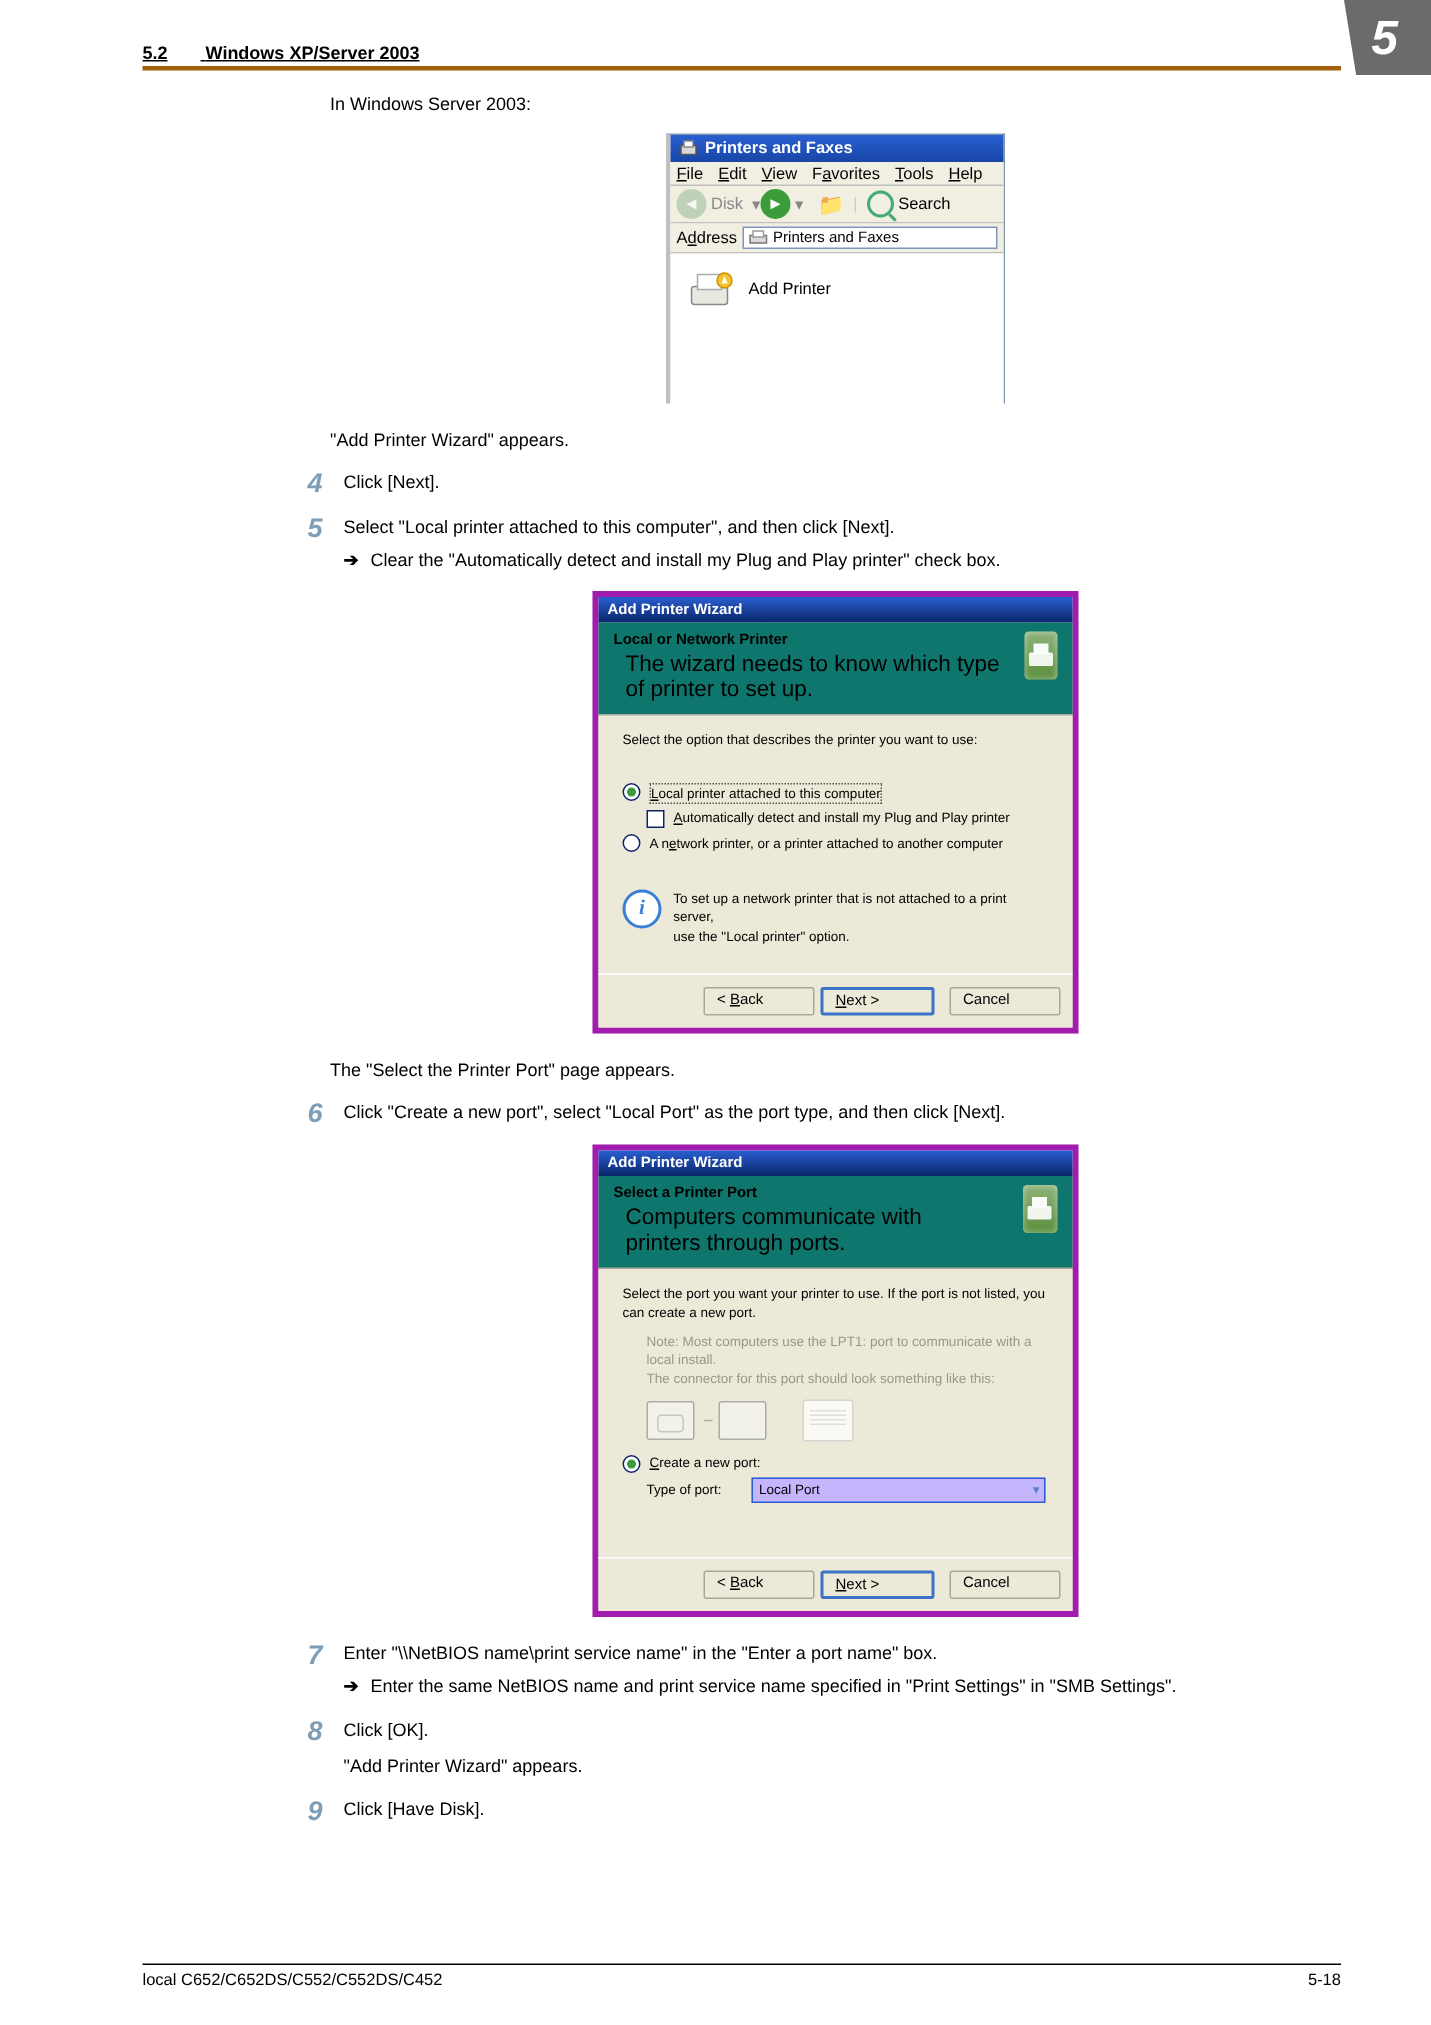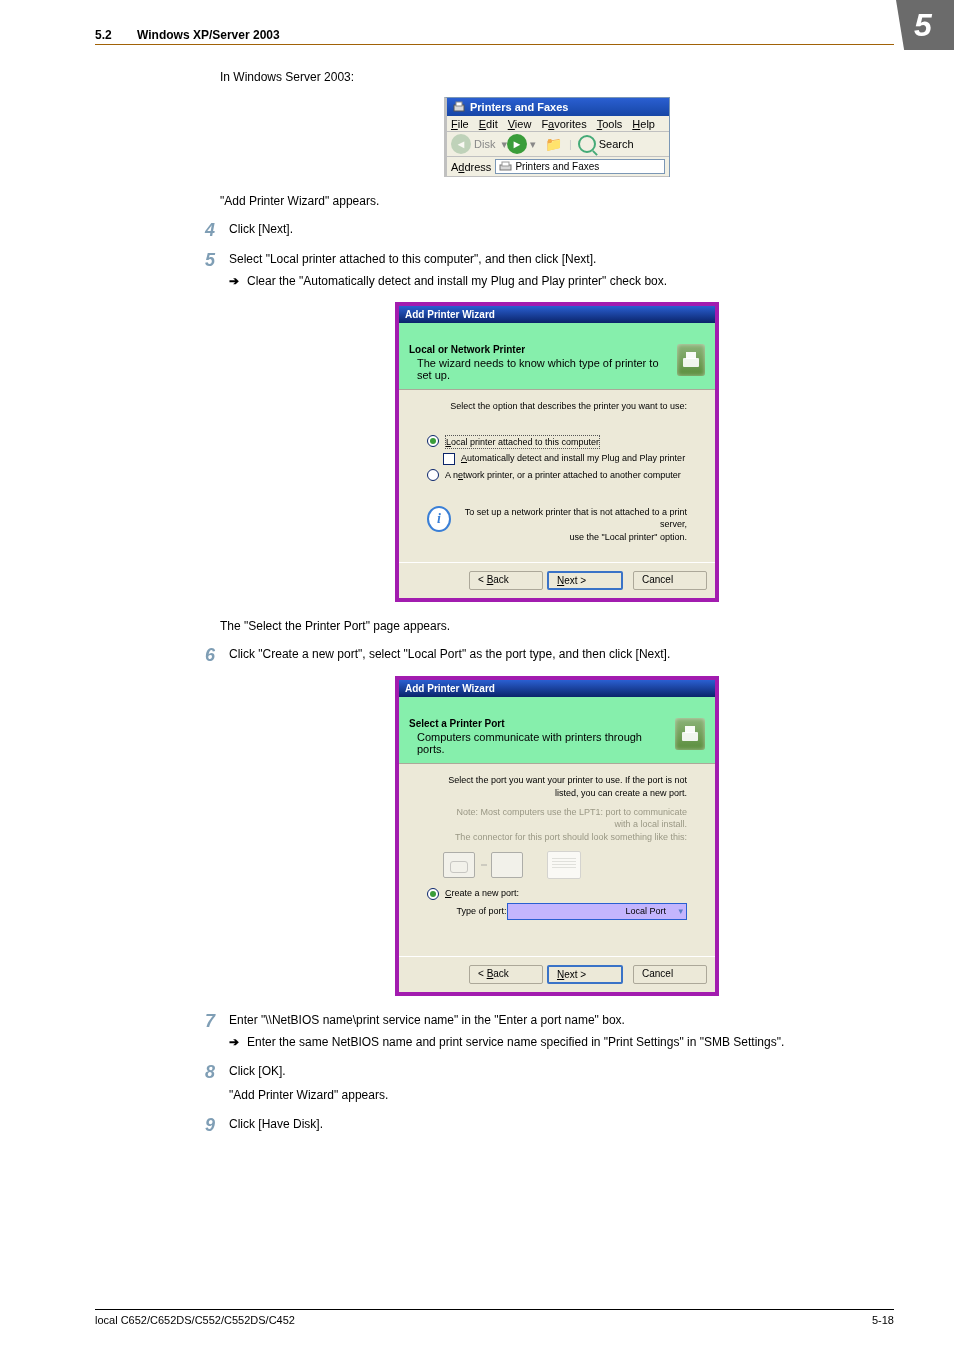--- a/index.html
+++ b/index.html
@@ -13,23 +13,24 @@
     width: 954px;
     height: 1350px;
     position: relative;
     box-sizing: border-box;
     padding: 28px 60px 0 95px;
   }
   .header-row {
     display: flex;
     justify-content: space-between;
     align-items: center;
-    border-bottom: 1px solid #a16207;
+    border-bottom: 3px solid #a16207;
     padding-bottom: 2px;
-    margin-bottom: 24px;
+    margin-bottom: 14px;
+    text-decoration: underline;
   }
   .header-left {
     font-size: 12px;
     font-weight: bold;
     color: #000;
   }
   .header-num { margin-right: 22px; }
   .corner-badge {
     position: absolute;
     top: 0; right: 0;
@@ -161,40 +162,39 @@
     background:#ece9d8;
   }
   .wiz-title{
     background: linear-gradient(#2a5fd1, #0a246a);
     color:#fff;
     padding:3px 6px;
     font-weight:bold;
     font-size:10px;
   }
   .wiz-head{
-    background:#86efac;
-    padding: 21px 10px 8px;
+    background:#0f766e;
+    padding: 6px 10px 8px;
     display:flex;align-items:flex-start;justify-content:space-between;
     border-bottom:1px solid #aca899;
   }
   .wiz-head-text .wh-title{font-weight:bold;font-size:10px;margin:0}
-  .wiz-head-text .wh-sub{font-size:11px;margin:2px 16px 0 8px}
+  .wiz-head-text .wh-sub{font-size:15px;margin:2px 16px 0 8px}
   .wiz-head-icon{
     width:32px;height:32px;border-radius:3px;
     background:linear-gradient(#8db37a,#5a8e3c);
     display:flex;align-items:center;justify-content:center;
     box-shadow: inset 0 0 4px rgba(255,255,255,.5);
   }
   .wiz-body{
     background:#ece9d8;
-    padding: 10px 28px 12px;
+    padding: 10px 16px 12px;
     font-size:9px;
     line-height:1.4;
     min-height: 150px;
-    text-align: right;
   }
   .wiz-radio{display:flex;align-items:flex-start;margin:3px 0}
   .wiz-radio .r{
     width:10px;height:10px;border:1px solid #0a246a;border-radius:50%;margin-right:6px;flex:0 0 10px;background:#fff;position:relative
   }
   .wiz-radio .r.sel::after{content:"";position:absolute;inset:2px;background:#3a9d3a;border-radius:50%}
   .wiz-radio label{text-decoration: none}
   .wiz-radio.main label{border:1px dotted #555}
   .wiz-radio label u{text-decoration: underline}
   .wiz-check{display:flex;align-items:center;margin-left:16px;margin-top:2px}
@@ -295,20 +295,29 @@
         <div class="pf-addr">
           <span>A<u>d</u>dress</span>
           <span class="pf-addr-box">
             <svg width="13" height="11" style="margin-right:3px">
                 <rect x="1" y="4" width="11" height="5" fill="#d8d8d8" stroke="#777"></rect>
                 <rect x="3" y="1" width="7" height="4" fill="#fff" stroke="#999"></rect>
               </svg>
             <span>Printers and Faxes</span>
           </span>
         </div>
+        <div class="pf-body">
+          <svg width="34" height="32" class="pf-printer-icon">
+            <rect x="4" y="14" width="24" height="12" rx="2" fill="#e8e8e0" stroke="#888"></rect>
+            <rect x="8" y="6" width="16" height="10" fill="#fff" stroke="#aaa"></rect>
+            <circle cx="26" cy="10" r="5" fill="#f4c430" stroke="#c79300"></circle>
+            <path d="M26 7 L28 12 L24 12 Z" fill="#fff"></path>
+          </svg>
+          <span>Add Printer</span>
+        </div>
       </div>
     </div>
 
     <p class="body-text">"Add Printer Wizard" appears.</p>
 
     <div class="step">
       <div class="step-num">4</div>
       <div class="step-body">Click [Next].</div>
     </div>
 

